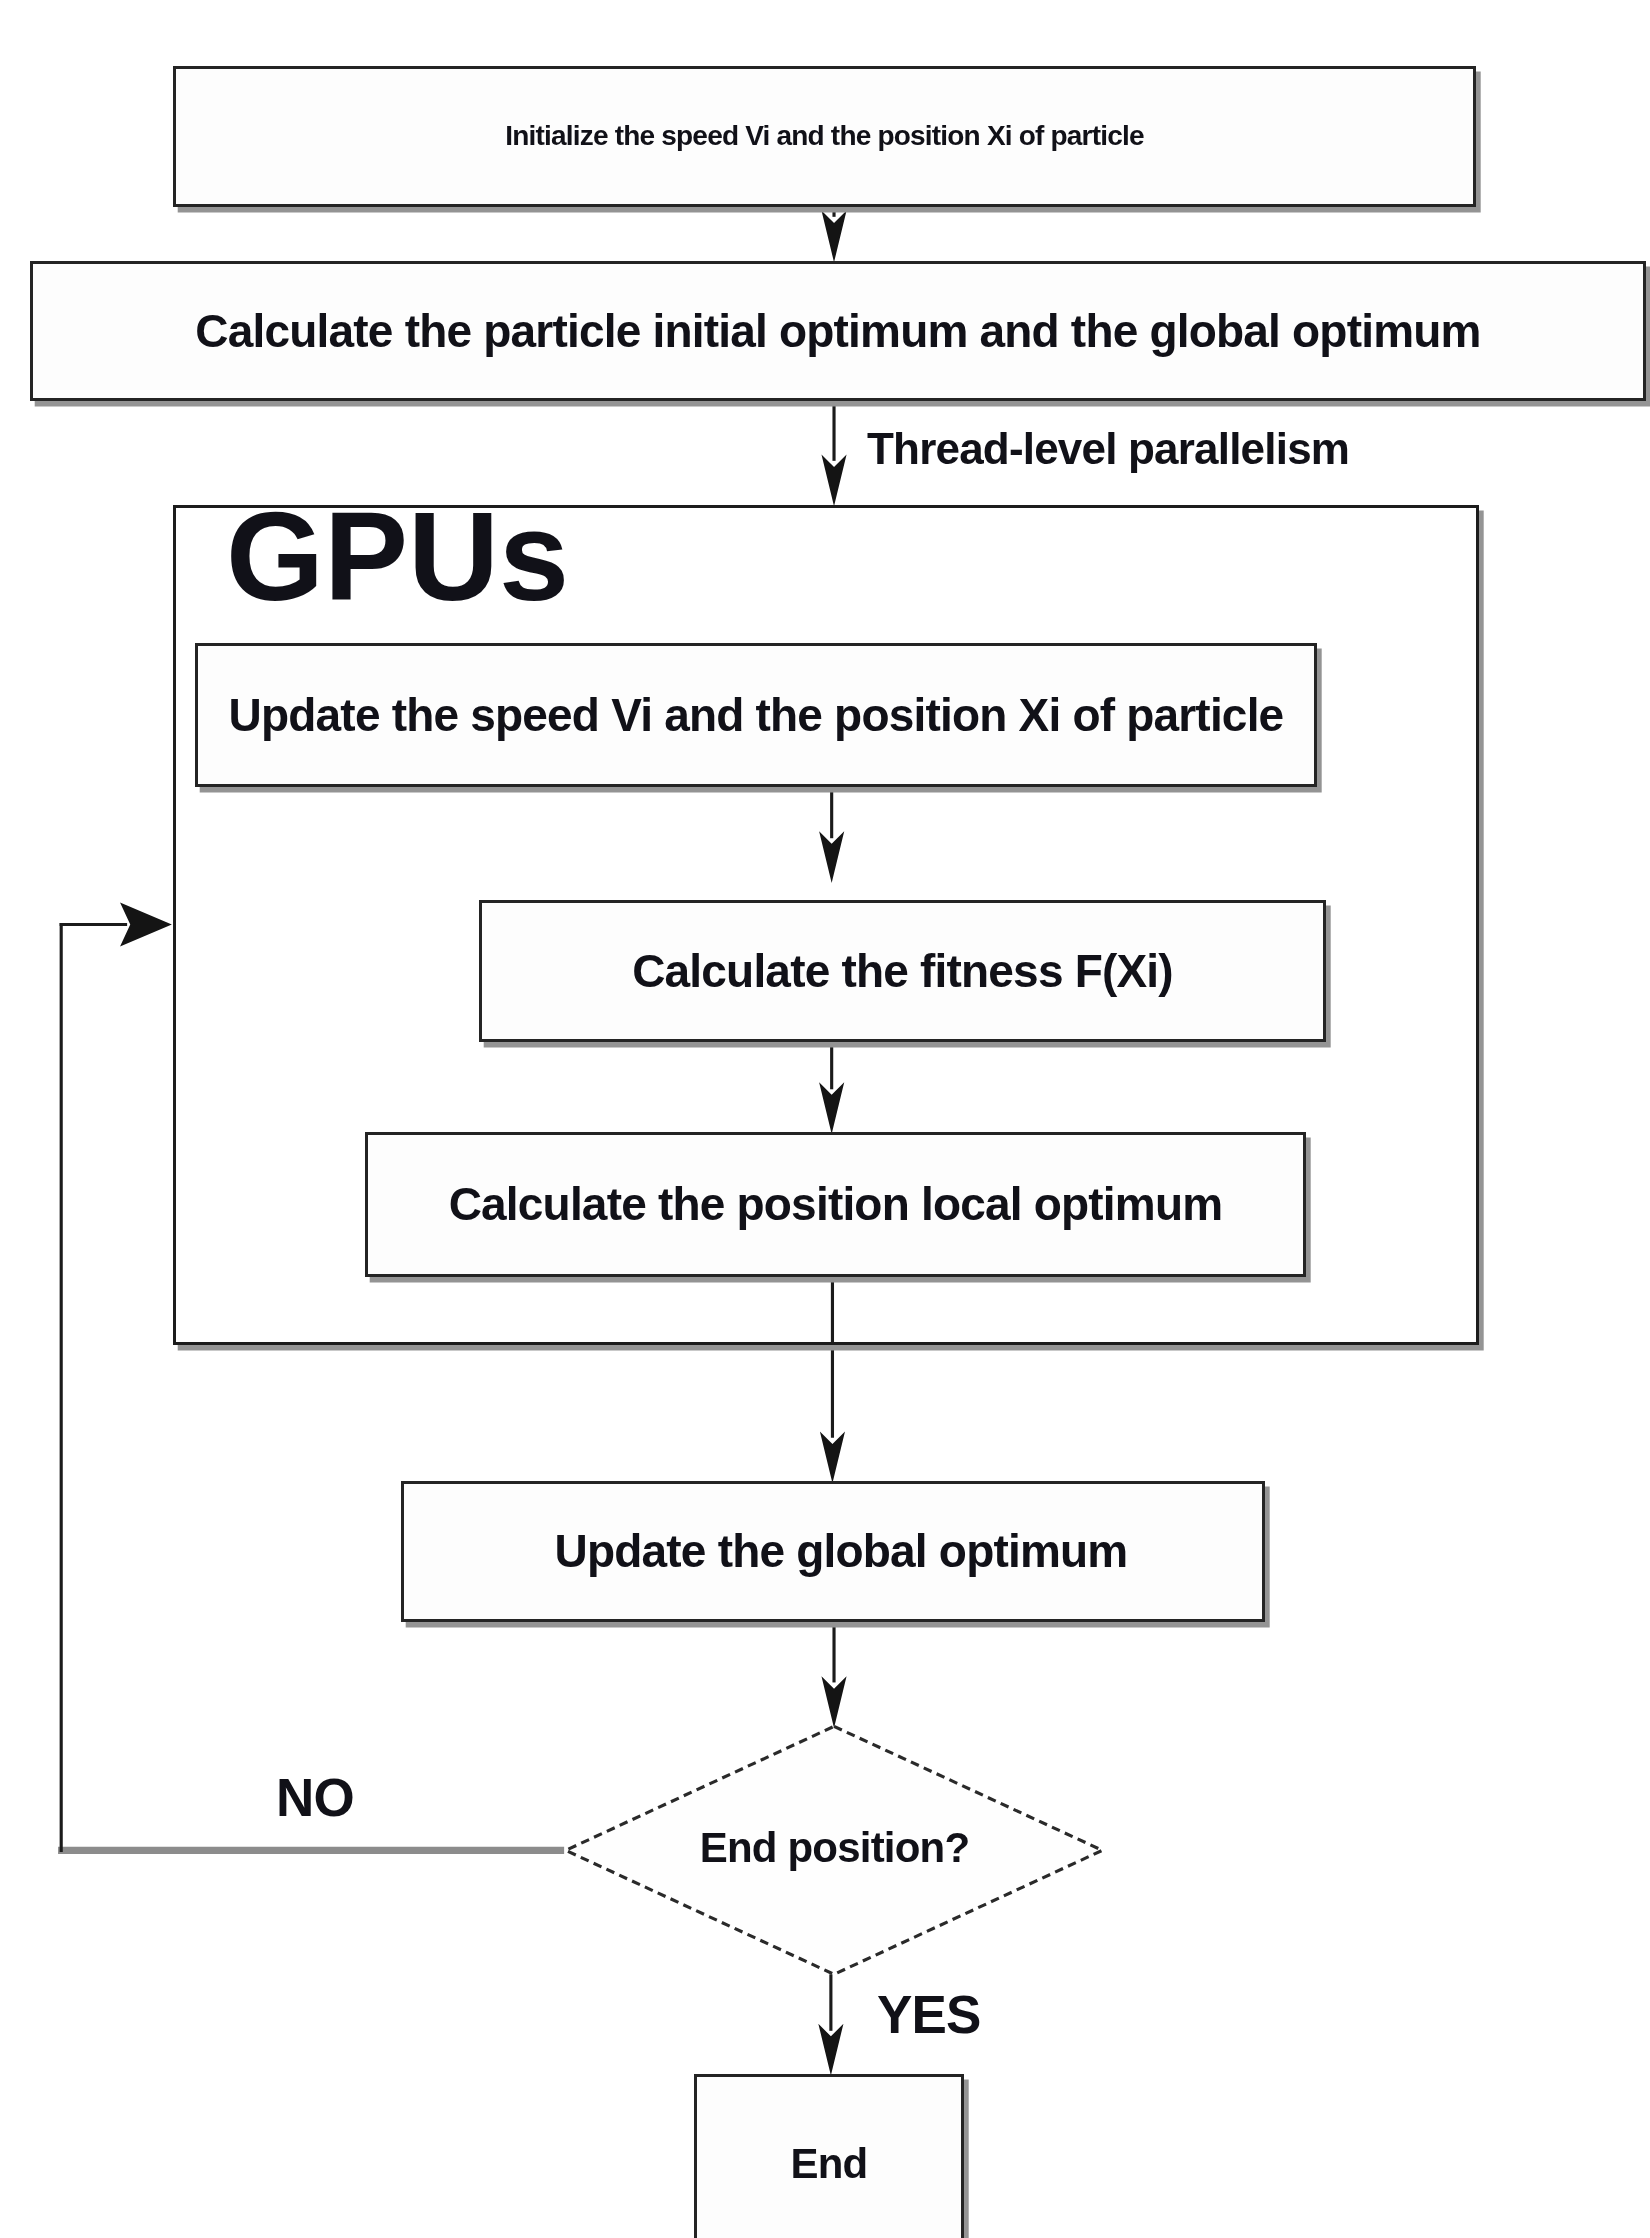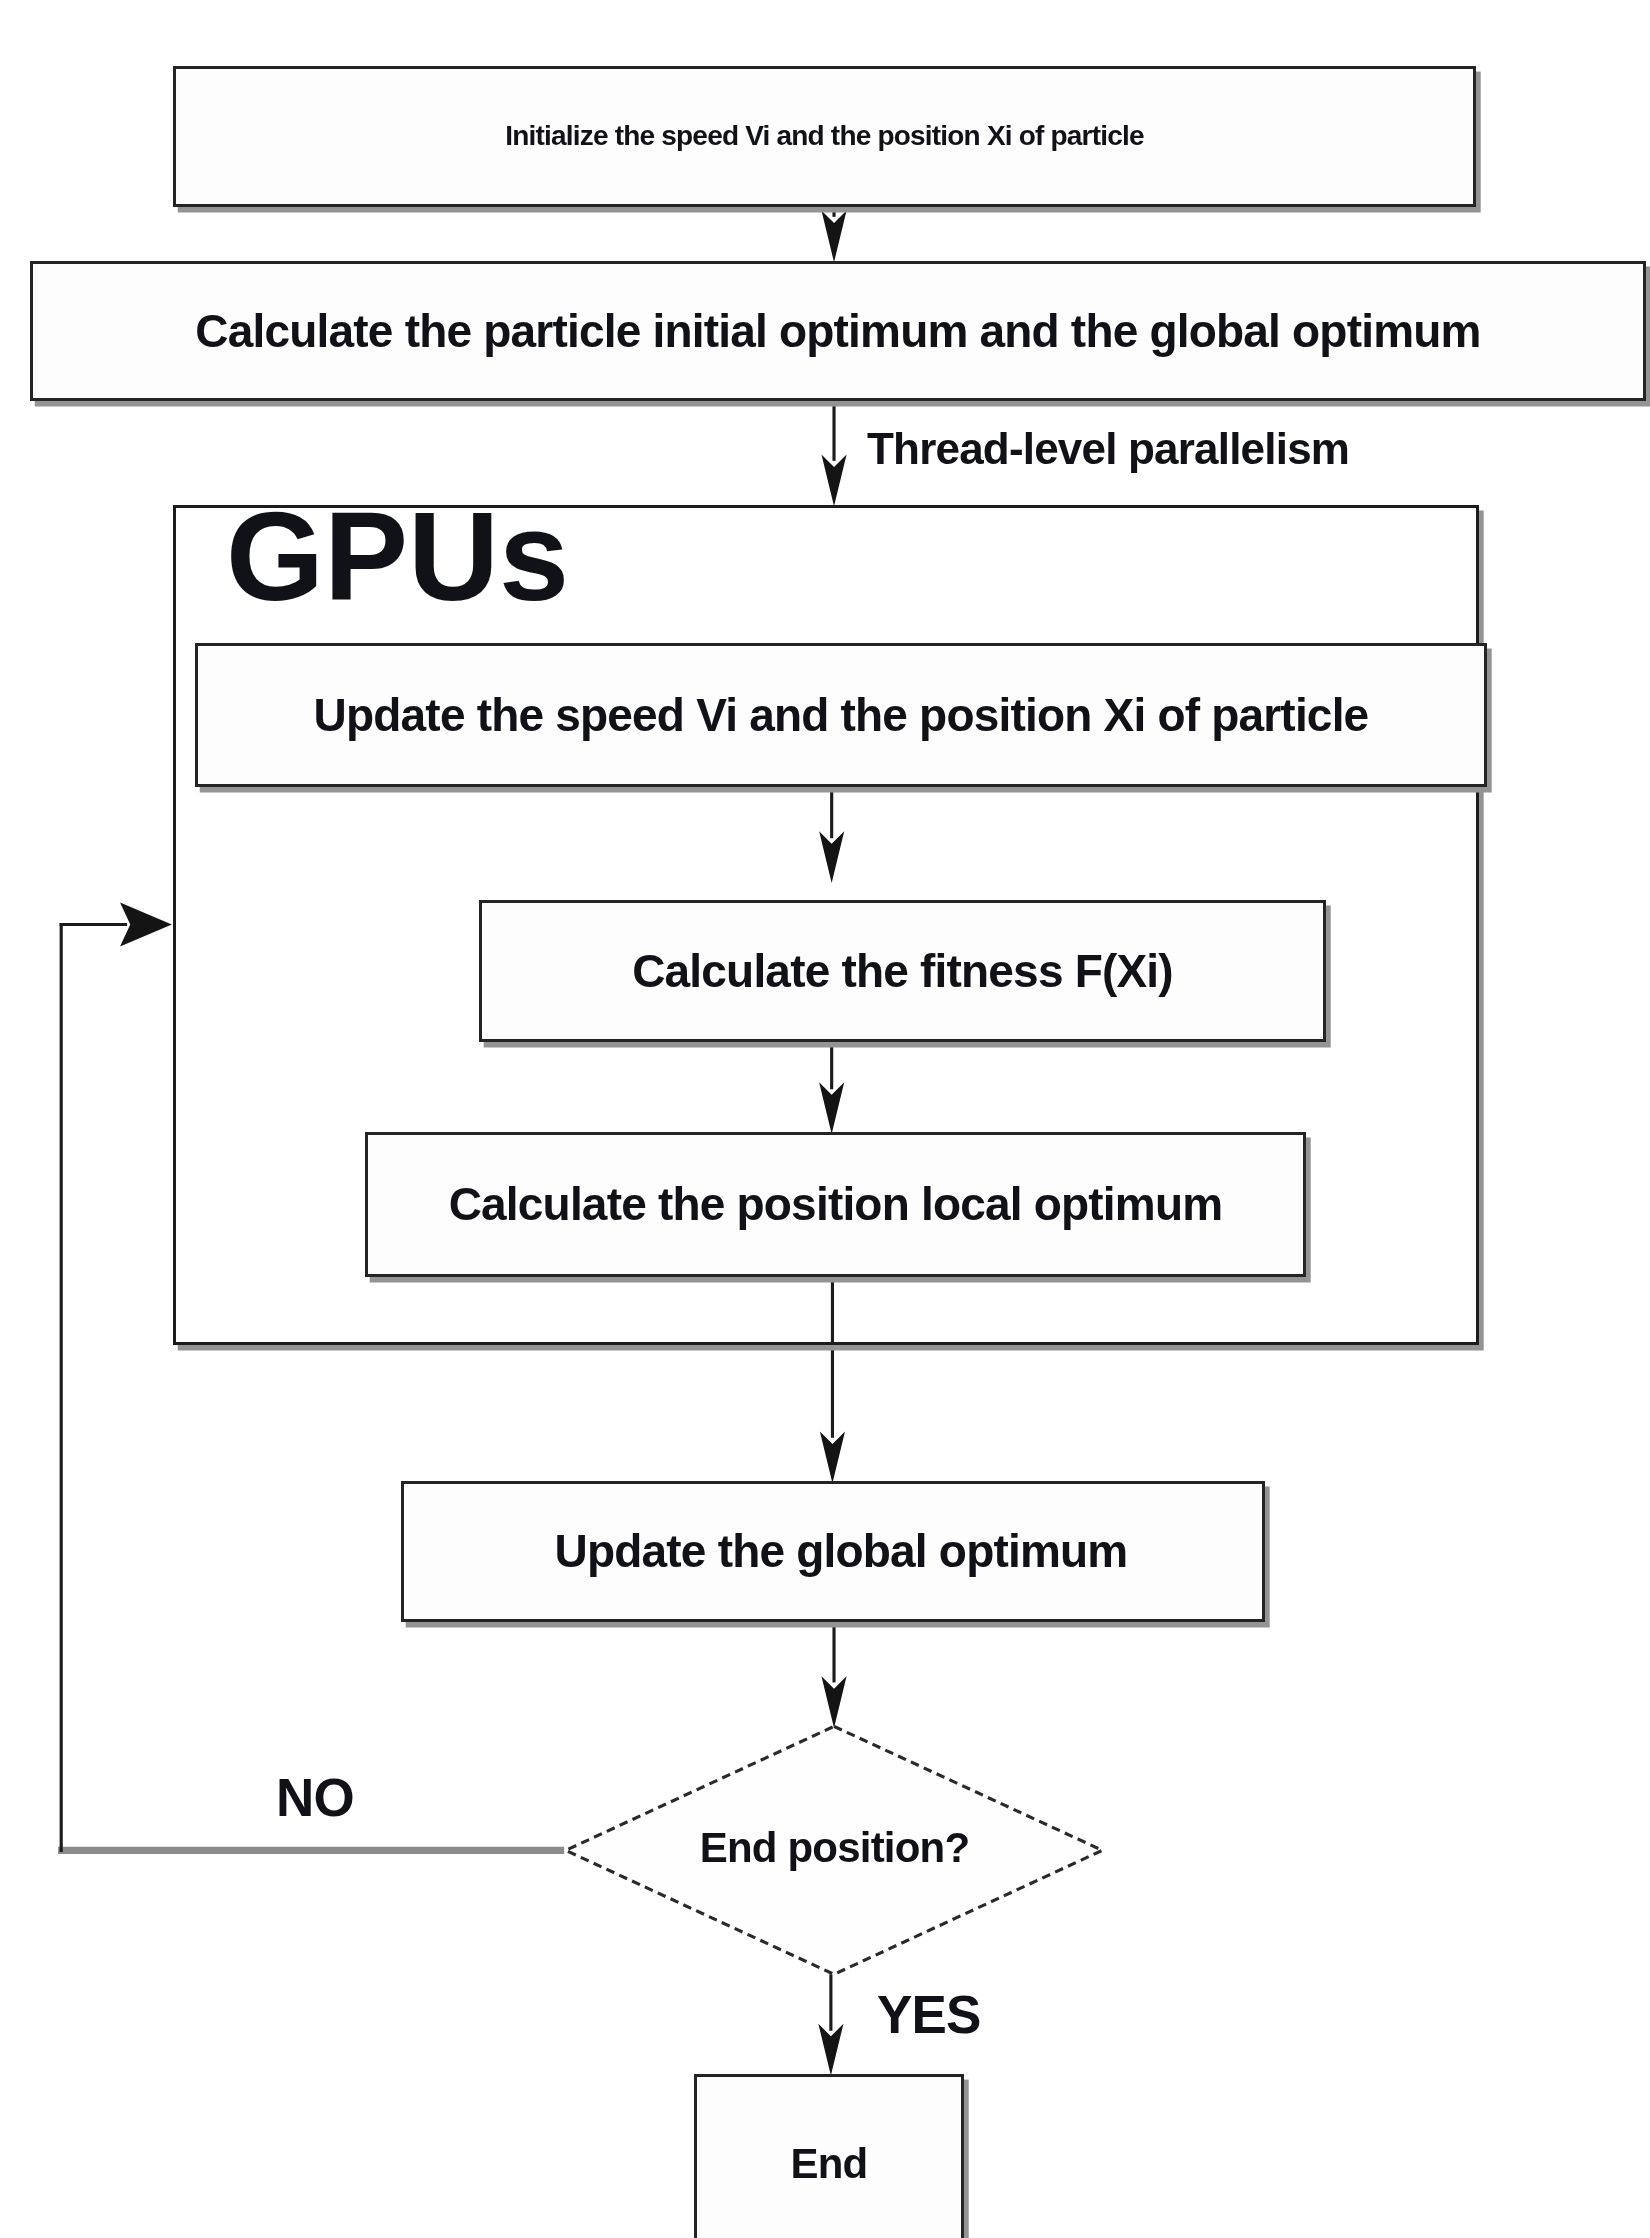--- a/index.html
+++ b/index.html
@@ -84,21 +84,21 @@
   <div class="lbl" style="left:226px;top:494px;font-size:126px;letter-spacing:0px;line-height:1;">GPUs</div>
 
   <div class="node" style="left:173px;top:18px;width:1303px;height:141px;font-size:28px;margin-top:48px;">
     <span>Initialize the speed Vi and the position Xi of particle</span>
   </div>
 
   <div class="node" style="left:30px;top:261px;width:1616px;height:140px;font-size:46px;">
     <span>Calculate the particle initial optimum and the global optimum</span>
   </div>
 
-  <div class="node" style="left:195px;top:643px;width:1292px;height:144px;font-size:46px;">
+  <div class="node" style="left:195px;top:643px;width:1122px;height:144px;font-size:46px;">
     <span>Update the speed Vi and the position Xi of particle</span>
   </div>
 
   <div class="node" style="left:479px;top:900px;width:847px;height:142px;font-size:46px;">
     <span>Calculate the fitness F(Xi)</span>
   </div>
 
   <div class="node" style="left:365px;top:1132px;width:941px;height:145px;font-size:46px;">
     <span>Calculate the position local optimum</span>
   </div>

